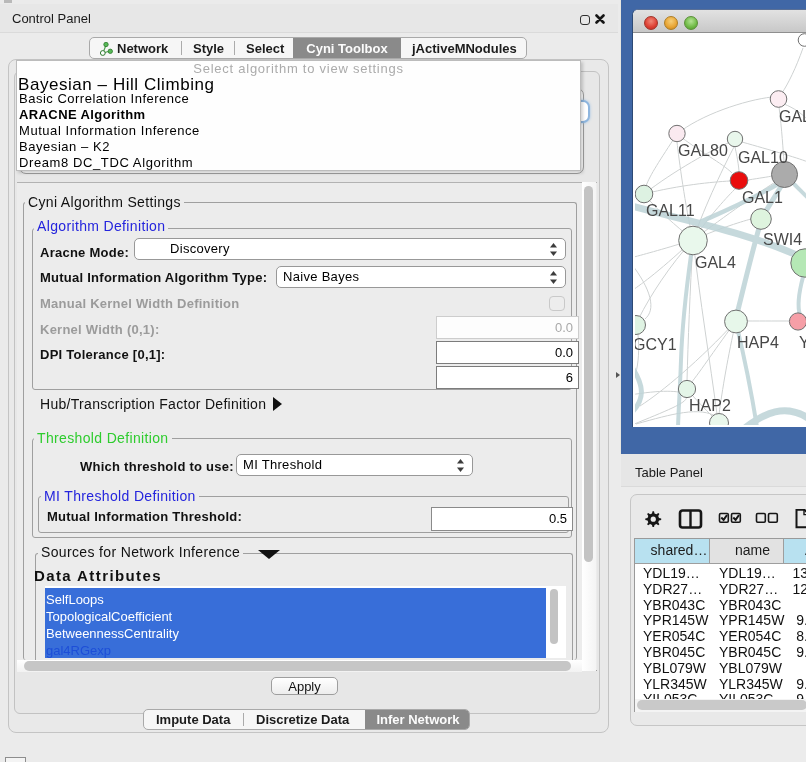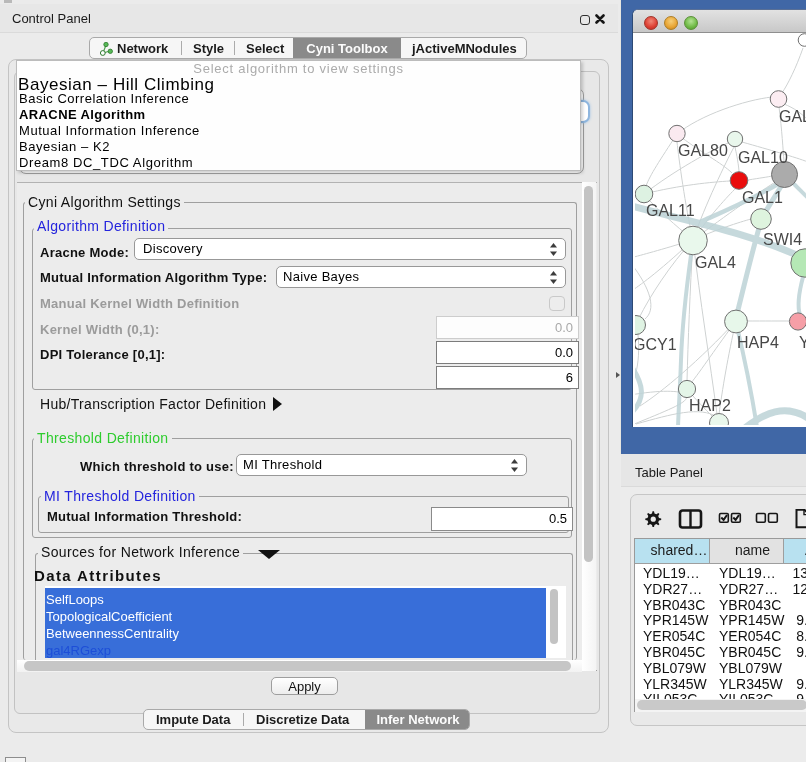--- a/index.html
+++ b/index.html
@@ -40,21 +40,21 @@
 
 <div id="areaC" class="abs" style="left:17px;top:182px;width:580px;height:489px;background:#ececec;border-top:1px solid #b2b2b2;border-bottom:1px solid #9e9e9e;box-sizing:border-box;overflow:hidden;">
 
   <div class="grp" style="left:6px;top:19px;width:554px;height:458px;border-bottom:none;"></div>
   <div class="gtit" style="left:8px;top:11px;color:#111;">Cyni Algorithm Settings</div>
 
   <div class="grp" style="left:15px;top:45px;width:540px;height:162px;"></div>
   <div class="gtit" style="left:17px;top:35px;color:#2424dd;">Algorithm Definition</div>
 
   <div class="abs b13" style="left:23px;top:62px;">Aracne Mode:</div>
-  <div class="combo" style="left:117px;top:55px;width:432px;height:22px;line-height:20px;padding-left:8px;">Discovery
+  <div class="combo" style="left:117px;top:55px;width:432px;height:22px;line-height:20px;padding-left:35px;">Discovery
     <svg class="abs" style="right:7px;top:3px;" width="9" height="15" viewBox="0 0 9 15">
         <path d="M4.5 1 L8 5.6 H1 Z" fill="#3c3c3c"></path>
         <path d="M4.5 14 L1 9.4 H8 Z" fill="#3c3c3c"></path>
       </svg>
   </div>
   <div class="abs b13" style="left:23px;top:87px;">Mutual Information Algorithm Type:</div>
   <div class="combo" style="left:259px;top:83px;width:290px;height:22px;line-height:20px;">Naive Bayes
     <svg class="abs" style="right:7px;top:3px;" width="9" height="15" viewBox="0 0 9 15">
         <path d="M4.5 1 L8 5.6 H1 Z" fill="#3c3c3c"></path>
         <path d="M4.5 14 L1 9.4 H8 Z" fill="#3c3c3c"></path>
@@ -68,21 +68,21 @@
   <div class="field" style="left:407px;top:158px;width:143px;height:23px;line-height:21px;">0.0</div>
   <div class="field" style="left:407px;top:183px;width:143px;height:23px;line-height:21px;">6</div>
 
   <div class="abs" style="left:23px;top:213px;font-size:14px;letter-spacing:0.3px;color:#111;">Hub/Transcription Factor Definition</div>
   <div class="abs" style="left:256px;top:214px;width:0;height:0;border-left:9px solid #111;border-top:7px solid transparent;border-bottom:7px solid transparent;"></div>
 
   <div class="grp" style="left:15px;top:255px;width:540px;height:100px;"></div>
   <div class="gtit" style="left:17px;top:247px;color:#2ecc2e;">Threshold Definition</div>
 
   <div class="abs b13" style="left:63px;top:276px;">Which threshold to use:</div>
-  <div class="combo" style="left:219px;top:271px;width:291px;height:22px;line-height:20px;">MI Threshold
+  <div class="combo" style="left:219px;top:271px;width:237px;height:22px;line-height:20px;">MI Threshold
     <svg class="abs" style="right:7px;top:3px;" width="9" height="15" viewBox="0 0 9 15">
         <path d="M4.5 1 L8 5.6 H1 Z" fill="#3c3c3c"></path>
         <path d="M4.5 14 L1 9.4 H8 Z" fill="#3c3c3c"></path>
       </svg>
   </div>
 
   <div class="grp" style="left:21px;top:313px;width:531px;height:37px;"></div>
   <div class="gtit" style="left:24px;top:305px;color:#2424dd;">MI Threshold Definition</div>
   <div class="abs b13" style="left:30px;top:326px;">Mutual Information Threshold:</div>
   <div class="field" style="left:402px;top:324px;width:142px;height:24px;line-height:22px;border:1px solid #8a8a8a;">0.5</div>

